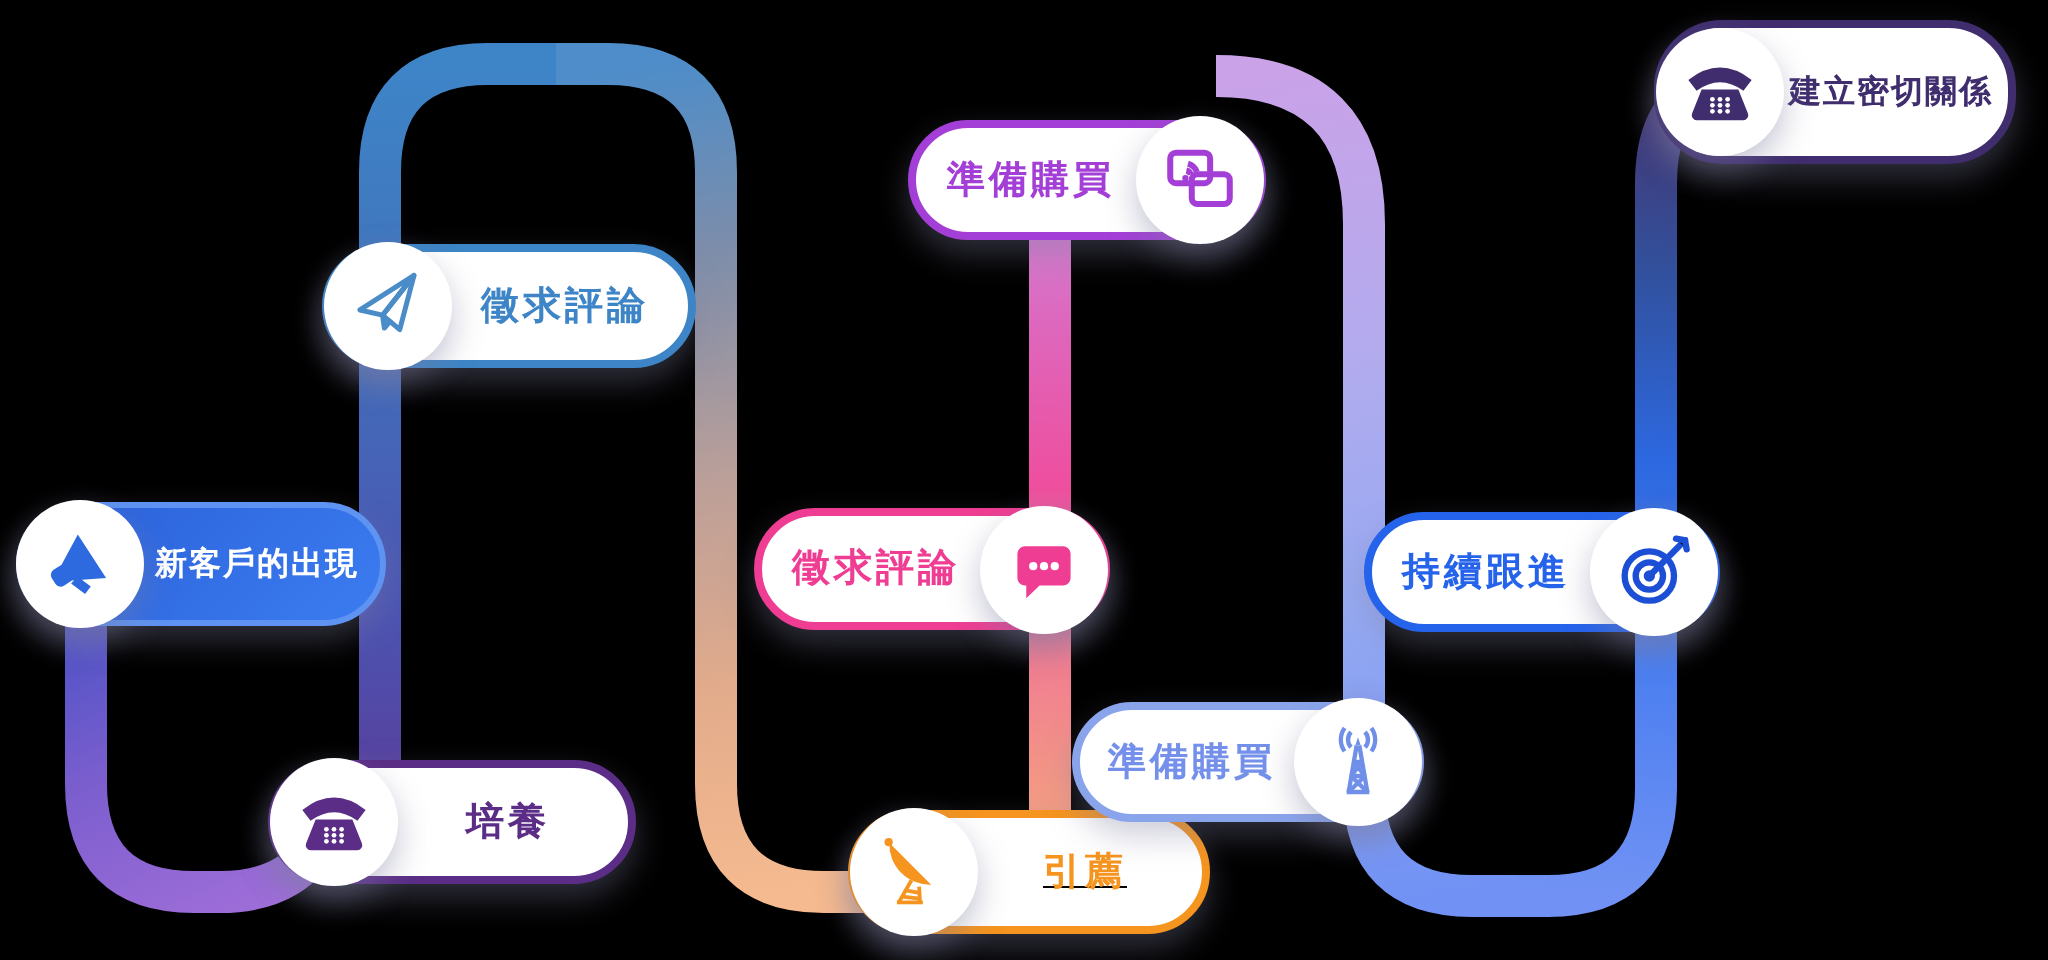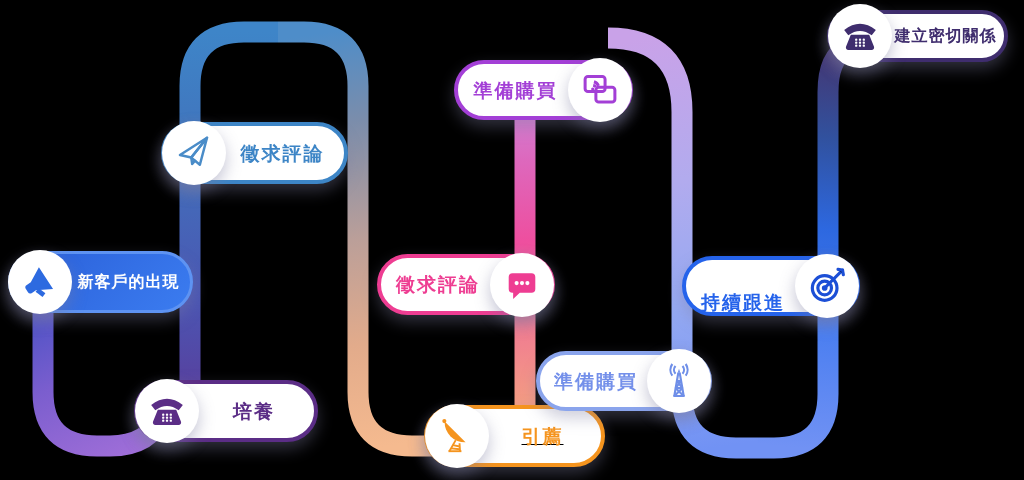--- a/index.html
+++ b/index.html
@@ -23,22 +23,22 @@
   .pill.c-left{padding-left:56px;}
   .pill.c-right{padding-right:56px;margin-top:48px;}
   
   .s0{left:8px;top:251px;width:185px;height:62px;}
   .s1{left:134px;top:380px;width:184px;height:62px;}
   .s2{left:161px;top:122px;width:187px;height:62px;}
   .s3{left:424px;top:405px;width:181px;height:62px;text-decoration:underline;}
   .s4{left:377px;top:206px;width:178px;height:61px;}
   .s5{left:454px;top:12px;width:179px;height:60px;}
   .s6{left:536px;top:303px;width:176px;height:60px;}
-  .s7{left:682px;top:208px;width:178px;height:60px;align-items:flex-end;}
-  .s8{left:827px;top:10px;width:181px;height:52px;}
+  .s7{left:682px;top:208px;width:178px;height:60px;}
+  .s8{left:827px;top:10px;width:181px;height:72px;}
   .icn{display:block;}
 </style>
 </head>
 <body>
 
 <div class="stage">
 
   <svg class="journey" width="1024" height="480" viewBox="0 0 1024 480">
     <defs>
       <linearGradient id="gA" gradientUnits="userSpaceOnUse" x1="43" y1="290" x2="120" y2="460">

